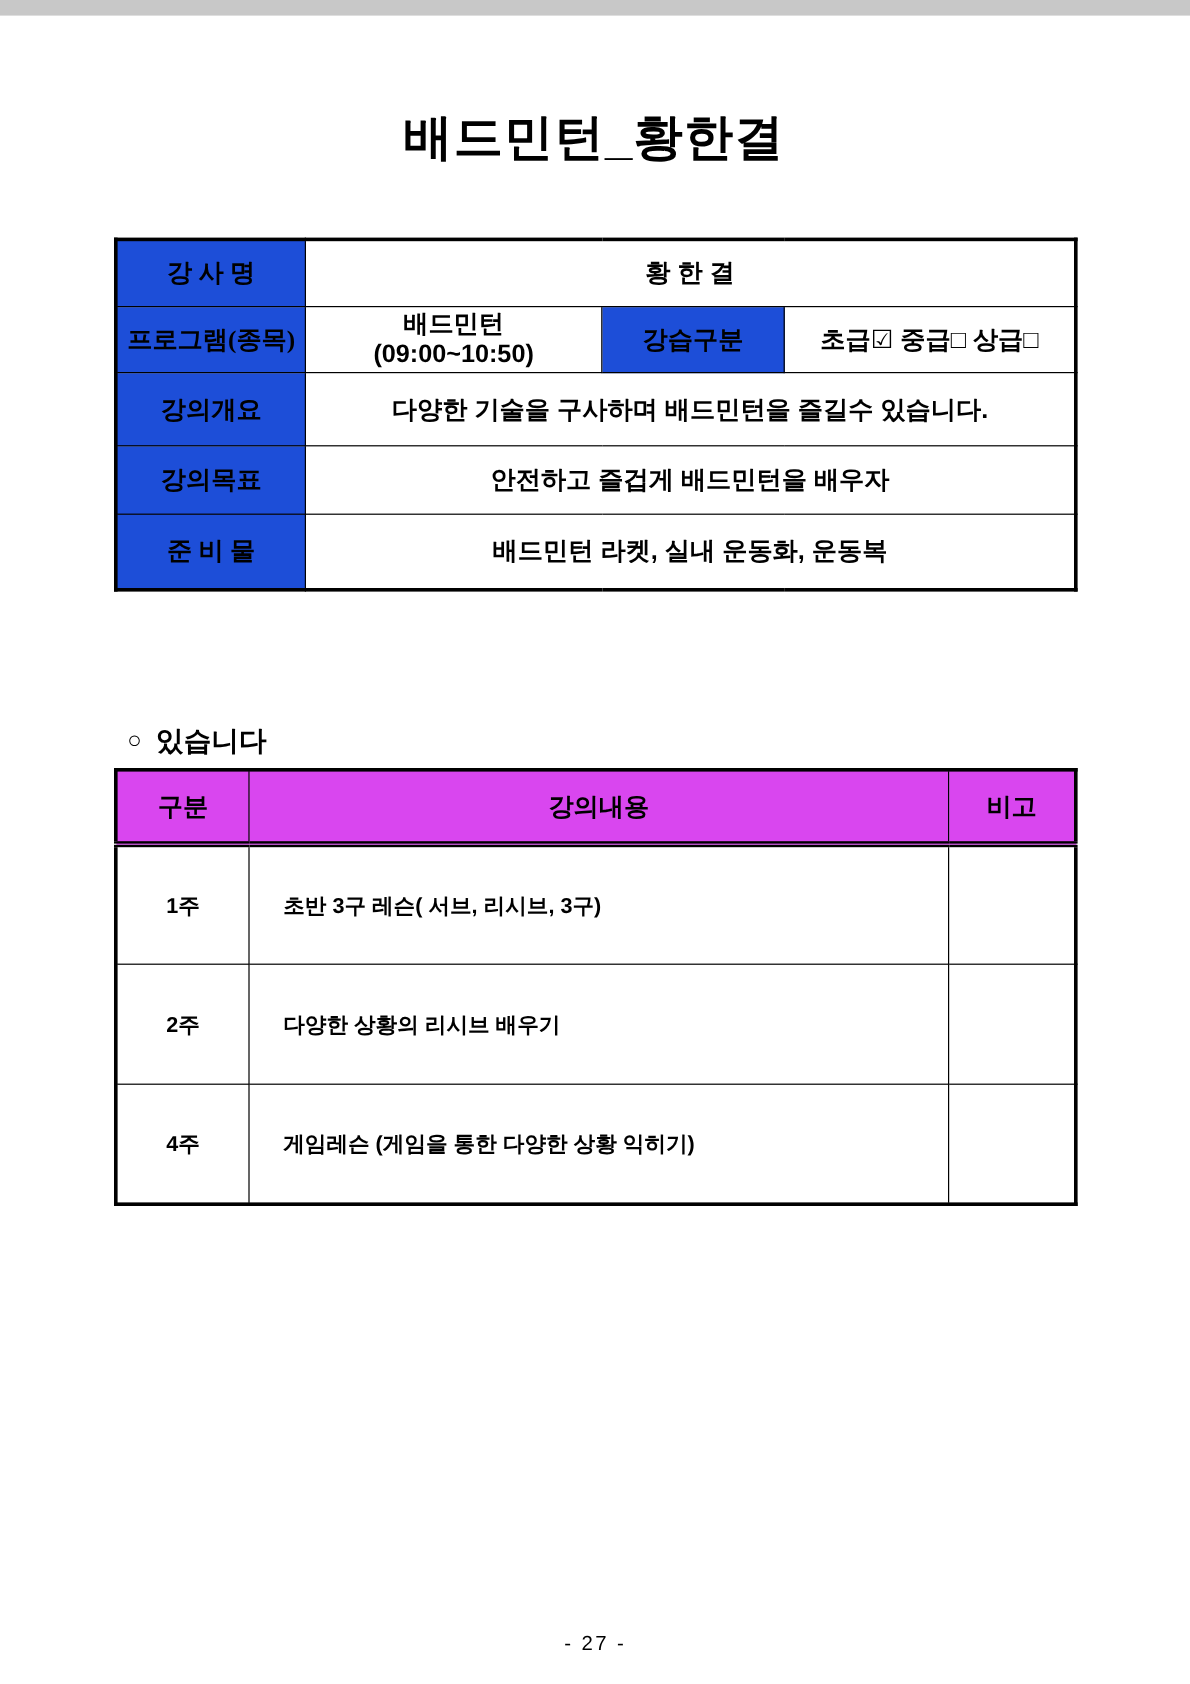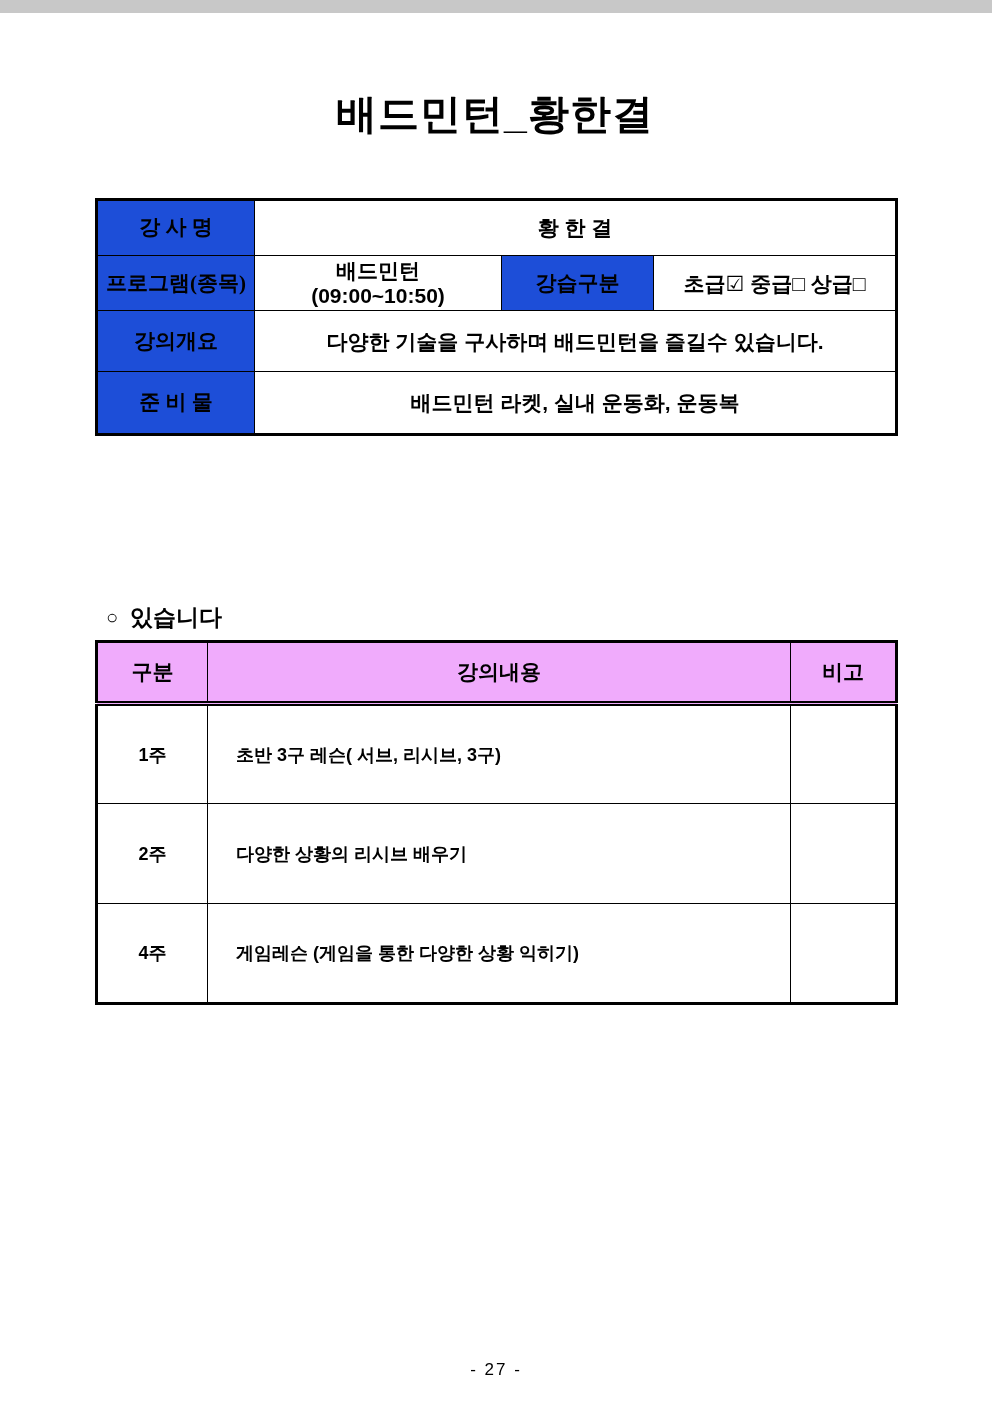--- a/index.html
+++ b/index.html
@@ -72,21 +72,21 @@
     position: absolute;
     top: 627px;
     left: 95px;
     width: 800px;
     border: 3px solid #000;
   }
   .plan-table col.p1 { width: 111px; }
   .plan-table col.p2 { width: 583px; }
   .plan-table col.p3 { width: 106px; }
   .plan-table th {
-    background: #f0abfc;
+    background: #d946ef;
     border: 1.5px solid #000;
     border-bottom: 5px double #000;
     height: 62px;
     font-size: 21px;
     font-weight: bold;
     text-align: center;
     vertical-align: middle;
   }
   .plan-table td {
     border: 1.5px solid #000;
@@ -134,20 +134,24 @@
           <div>배드민턴</div>
           <div>(09:00~10:50)</div>
         </td>
         <td class="hd">강습구분</td>
         <td>초급☑ 중급□ 상급□</td>
       </tr>
       <tr class="ir3">
         <td class="hd">강의개요</td>
         <td colspan="3">다양한 기술을 구사하며 배드민턴을 즐길수 있습니다.</td>
       </tr>
+      <tr class="ir4">
+        <td class="hd">강의목표</td>
+        <td colspan="3">안전하고 즐겁게 배드민턴을 배우자</td>
+      </tr>
       <tr class="ir6">
         <td class="hd">준 비 물</td>
         <td colspan="3">배드민턴 라켓, 실내 운동화, 운동복</td>
       </tr>
     </tbody>
   </table>
 
   <div class="section-heading">
     <span class="bullet">○</span>
     <span>있습니다</span>

